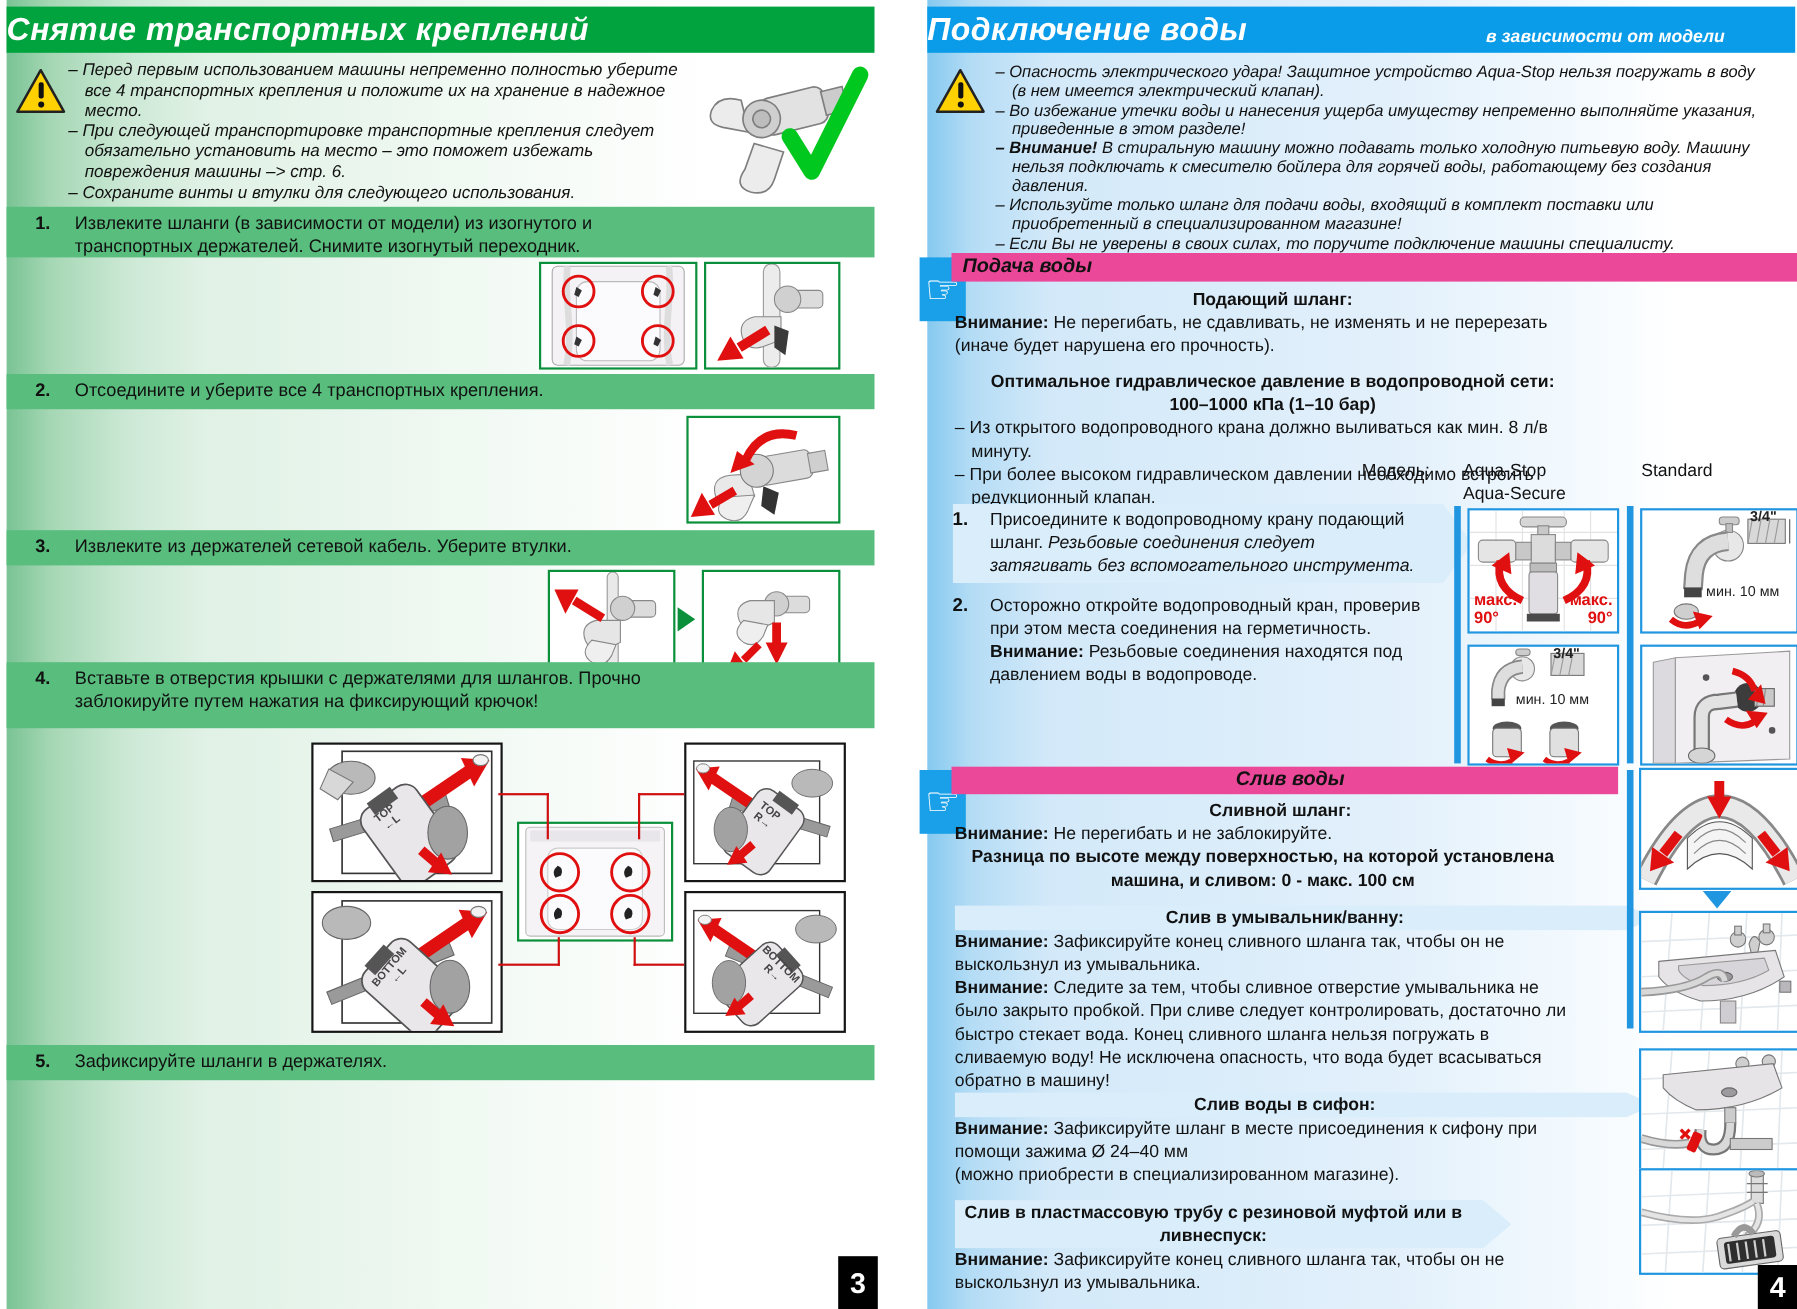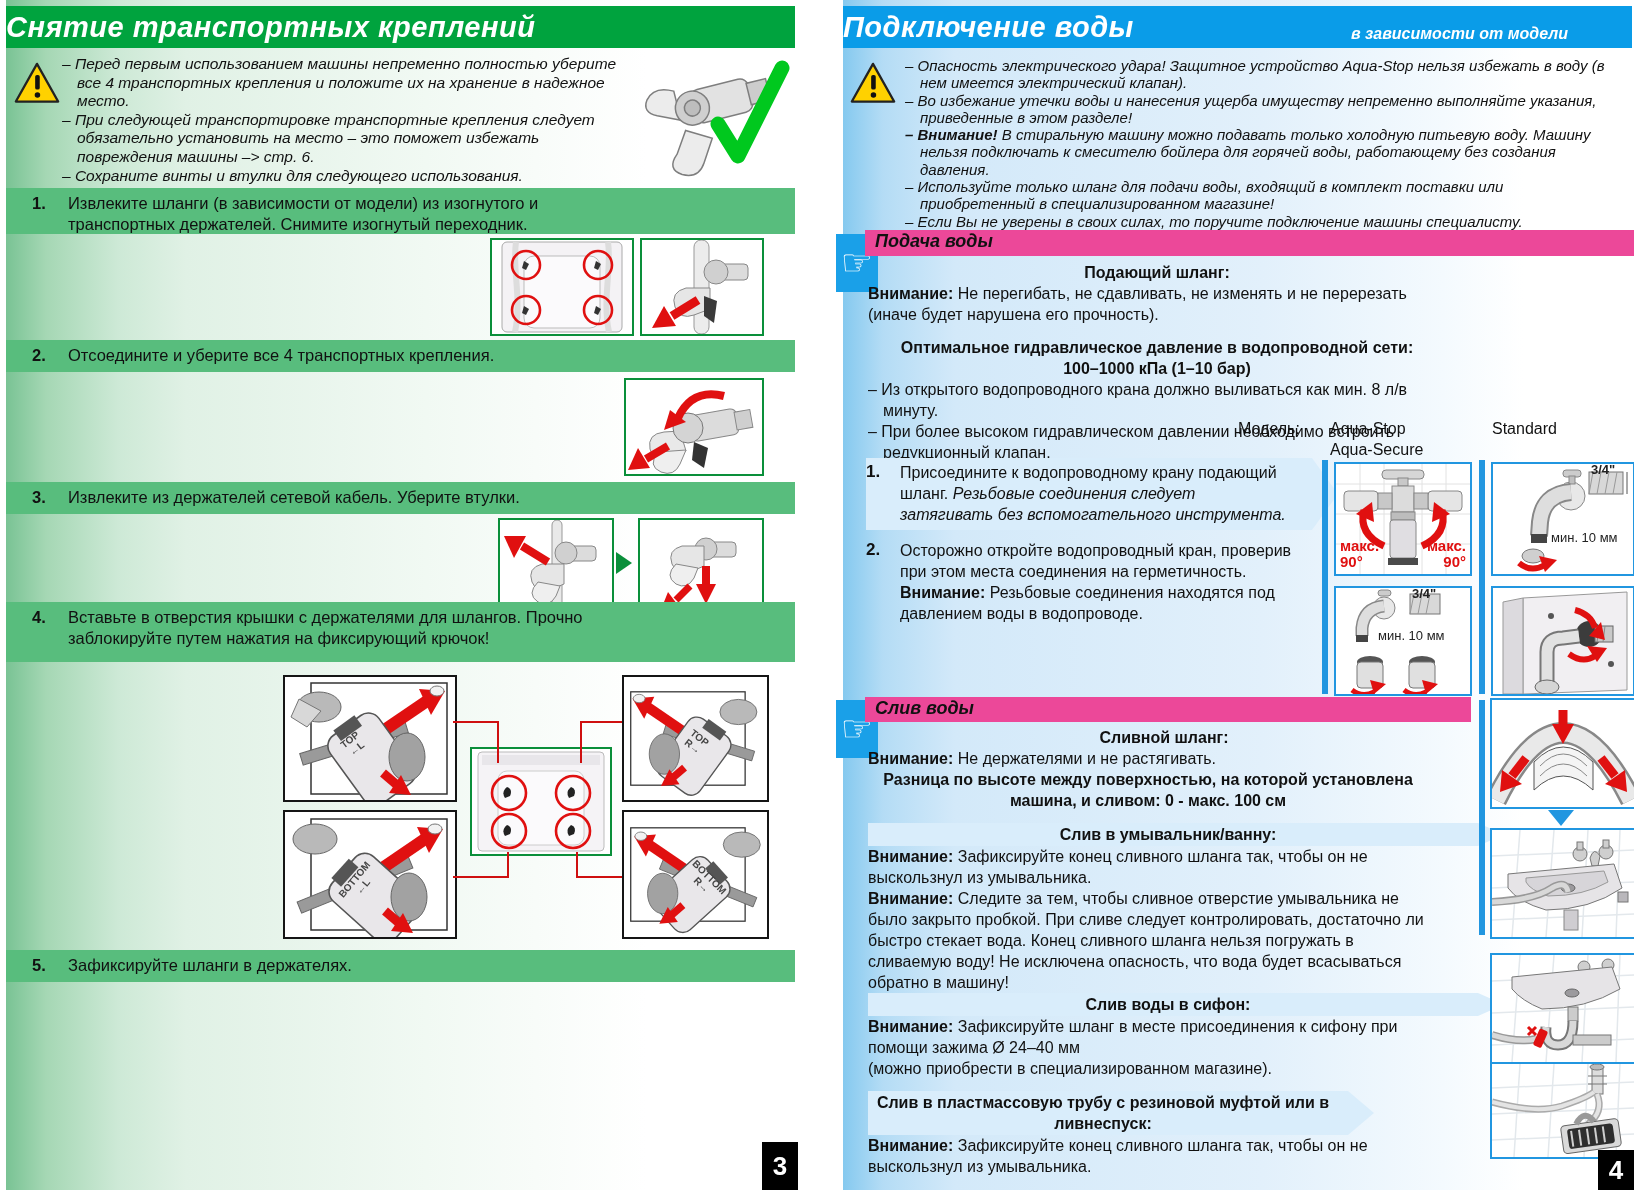--- a/index.html
+++ b/index.html
@@ -316,21 +316,21 @@
   </div>
 
   <div class="abs" style="left:850px;top:62px;width:46px;height:44px;">
     <svg viewBox="0 0 50 46">
         <path d="M25 2 L48 43 H2 Z" fill="#ffd100" stroke="#222" stroke-width="2.5" stroke-linejoin="round"></path>
         <rect x="23" y="14" width="5" height="16" rx="2" fill="#111"></rect>
         <circle cx="25.5" cy="36" r="3" fill="#111"></circle>
       </svg>
   </div>
   <div class="abs warnlist warn-right">
-    <div class="wi"><span class="b"></span><span>– Опасность электрического удара! Защитное устройство Aqua-Stop нельзя избежать в воду (в нем имеется электрический клапан).</span></div>
+    <div class="wi"><span class="b"></span><span>– Опасность электрического удара! Защитное устройство Aqua-Stop нельзя погружать в воду (в нем имеется электрический клапан).</span></div>
     <div class="wi"><span class="b"></span><span>– Во избежание утечки воды и нанесения ущерба имуществу непременно выполняйте указания, приведенные в этом разделе!</span></div>
     <div class="wi"><span class="b">– Внимание!</span><span> В стиральную машину можно подавать только холодную питьевую воду. Машину нельзя подключать к смесителю бойлера для горячей воды, работающему без создания давления.</span></div>
     <div class="wi"><span class="b"></span><span>– Используйте только шланг для подачи воды, входящий в комплект поставки или приобретенный в специализированном магазине!</span></div>
     <div class="wi"><span class="b"></span><span>– Если Вы не уверены в своих силах, то поручите подключение машины специалисту.</span></div>
   </div>
 
   <div class="abs hand" style="left:836px;top:234px;width:42px;height:58px;">
     <span>☞</span>
   </div>
   <div class="abs secbar" style="left:865px;top:230px;width:769px;height:26px;">
@@ -465,26 +465,26 @@
       <path d="M82 22 q16 4 20 18" fill="none" stroke="#e01010" stroke-width="6"></path>
       <path d="M108 34 L96 48 112 52 z" fill="#e01010"></path>
       <path d="M76 66 q14 10 26 2" fill="none" stroke="#e01010" stroke-width="6"></path>
       <path d="M104 74 L114 60 94 58 z" fill="#e01010"></path>
     </svg>
   </div>
 
   <div class="abs hand" style="left:836px;top:700px;width:42px;height:58px;">
     <span>☞</span>
   </div>
-  <div class="abs secbar" style="left:865px;top:697px;width:606px;height:25px;">
+  <div class="abs secbar" style="left:865px;top:697px;width:606px;height:25px;text-align:center;">
     <span>Слив воды</span>
   </div>
   <div class="abs bodytext" style="left:868px;top:727px;width:592px;">
     <div class="b">Сливной шланг:</div>
-    <div><span class="b">Внимание:</span><span> Не держателями и не растягивать.</span></div>
+    <div><span class="b">Внимание:</span><span> Не перегибать и не заблокируйте.</span></div>
     <div class="b" style="width:560px;">Разница по высоте между поверхностью, на которой установлена машина, и сливом: 0 - макс. 100 см</div>
     <div class="chev b mt8" style="width:600px;">Слив в умывальник/ванну:</div>
     <div style="width:540px;"><span class="b">Внимание:</span><span> Зафиксируйте конец сливного шланга так, чтобы он не выскользнул из умывальника.</span></div>
     <div style="width:560px;"><span class="b">Внимание:</span><span> Следите за тем, чтобы сливное отверстие умывальника не было закрыто пробкой. При сливе следует контролировать, достаточно ли быстро стекает вода. Конец сливного шланга нельзя погружать в сливаемую воду! Не исключена опасность, что вода будет всасываться обратно в машину!</span></div>
     <div class="chev b" style="width:600px;">Слив воды в сифон:</div>
     <div style="width:560px;"><span class="b">Внимание:</span><span> Зафиксируйте шланг в месте присоединения к сифону при помощи зажима Ø 24–40 мм</span></div>
     <div>(можно приобрести в специализированном магазине).</div>
     <div class="chev b mt12" style="width:470px;">Слив в пластмассовую трубу с резиновой муфтой или в ливнеспуск:</div>
     <div style="width:540px;"><span class="b">Внимание:</span><span> Зафиксируйте конец сливного шланга так, чтобы он не выскользнул из умывальника.</span></div>
   </div>

